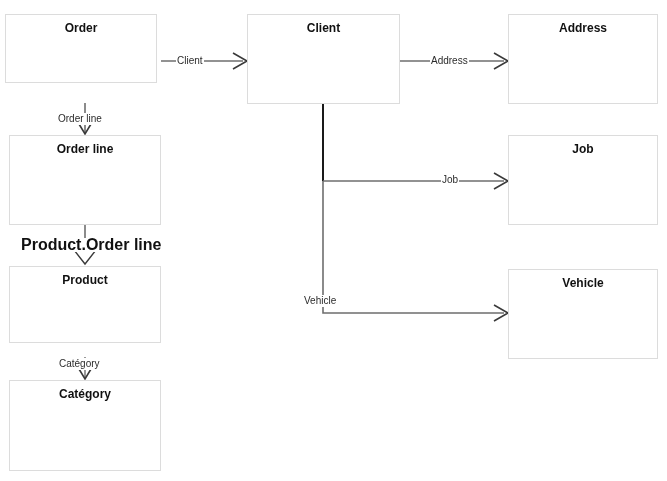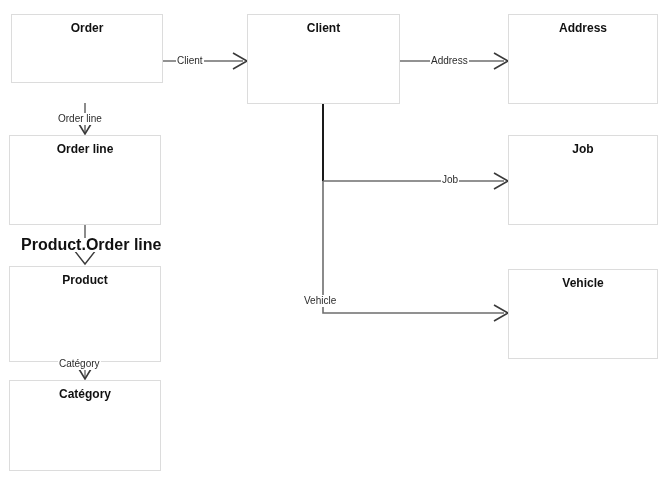--- a/index.html
+++ b/index.html
@@ -97,41 +97,41 @@
       <path d="M85 225 L85 252" stroke="#6e6e6e" stroke-width="1.6" fill="none"></path>
       <path d="M74 250 L96 250 L85 264 Z" stroke="#3a3a3a" stroke-width="1.4" fill="#ffffff"></path>
     </g>
 
     <g>
       <path d="M85 357 L85 378" stroke="#6e6e6e" stroke-width="1.4" fill="none"></path>
       <path d="M79 369 L85 379 L91 369" stroke="#3a3a3a" stroke-width="1.6" fill="none"></path>
     </g>
   </svg>
 
-  <div class="entity-box" style="left:11px;top:14px;width:152px;height:69px;padding-left:43px;">
+  <div class="entity-box" style="left:5px;top:14px;width:152px;height:69px;padding-left:43px;">
     <div class="entity-title">Order</div>
   </div>
 
   <div class="entity-box" style="left:247px;top:14px;width:153px;height:90px;">
     <div class="entity-title">Client</div>
   </div>
 
   <div class="entity-box" style="left:508px;top:14px;width:150px;height:90px;">
     <div class="entity-title">Address</div>
   </div>
 
   <div class="entity-box" style="left:9px;top:135px;width:152px;height:90px;">
     <div class="entity-title">Order line</div>
   </div>
 
   <div class="entity-box" style="left:508px;top:135px;width:150px;height:90px;">
     <div class="entity-title">Job</div>
   </div>
 
-  <div class="entity-box" style="left:9px;top:266px;width:152px;height:96px;">
+  <div class="entity-box" style="left:9px;top:266px;width:152px;height:77px;">
     <div class="entity-title">Product</div>
   </div>
 
   <div class="entity-box" style="left:508px;top:269px;width:150px;height:90px;">
     <div class="entity-title">Vehicle</div>
   </div>
 
   <div class="entity-box" style="left:9px;top:380px;width:152px;height:91px;">
     <div class="entity-title">Catégory</div>
   </div>

